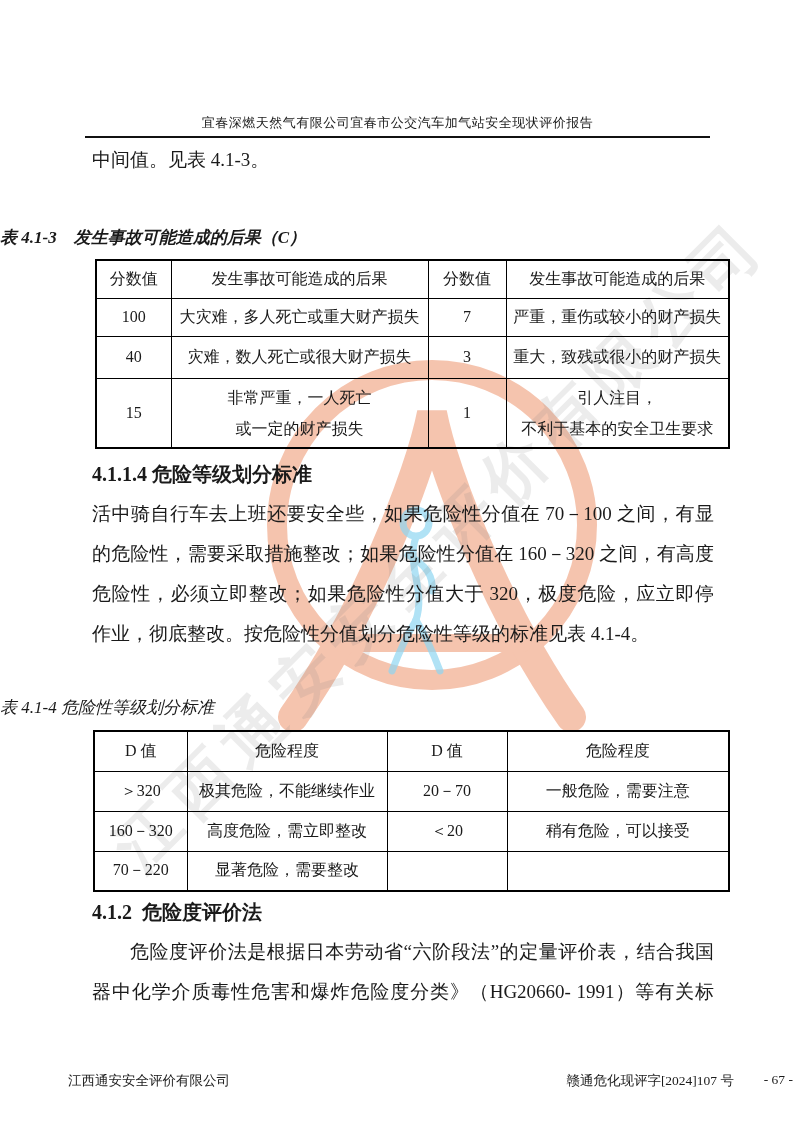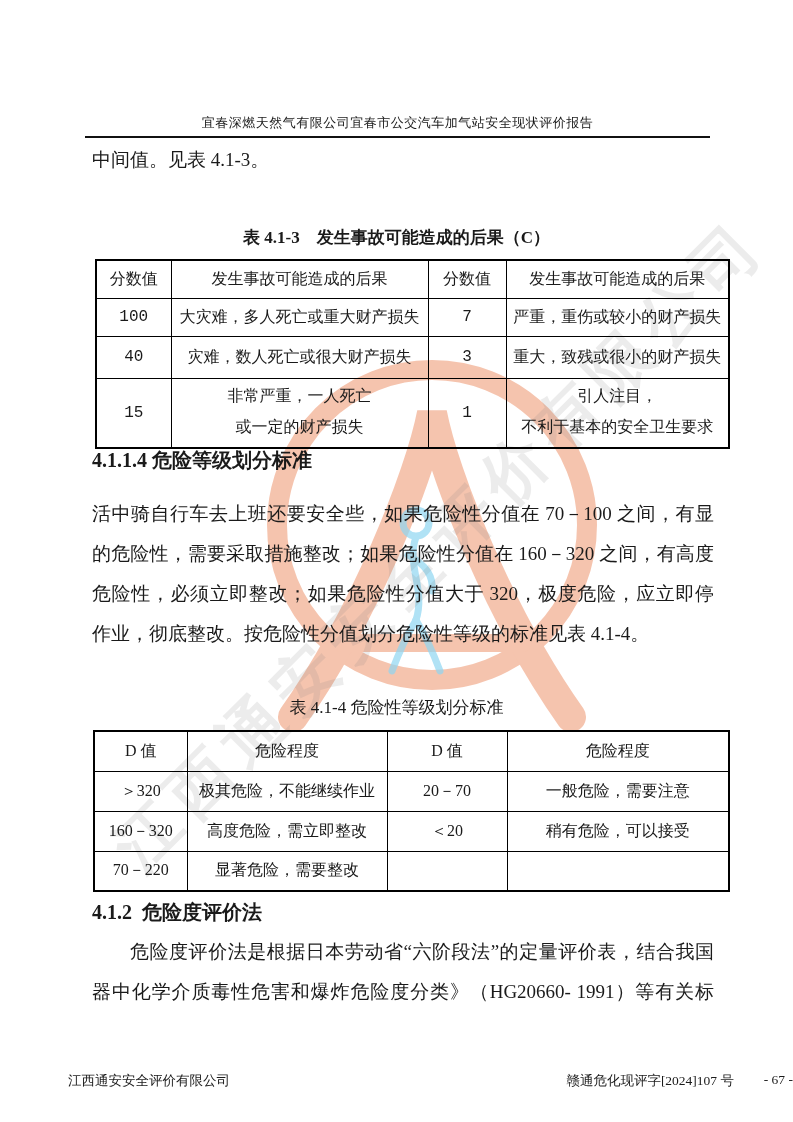--- a/index.html
+++ b/index.html
@@ -40,41 +40,41 @@
     position:absolute; top:92px; left:85px; width:625px; height:2px;
     background:#111;
   }
   .doc-footer { position:absolute; top:1028px; left:0; width:100%; font-size:13.5px; }
   .foot-left  { position:absolute; left:68px; top:0; }
   .foot-center{ position:absolute; left:0; top:0; width:100%; text-align:right; }
   .foot-right { position:absolute; right:59px; top:0; }
 
   
   .intro { position:absolute; top:103px; left:92px; width:622px; font-size:19px; }
-  .caption { position:absolute; left:0; width:100%; text-align:center; font-size:17px; white-space:pre; }
+  .caption { position:absolute; left:0; width:100%; text-align:left; font-size:17px; white-space:pre;font-style:italic; }
   .cap-t1 { top:182px; font-weight:700; }
   .cap-t2 { top:652px; font-weight:400; }
   .heading { position:absolute; left:92px; font-size:20px; font-weight:700; white-space:pre; }
-  .h-1 { top:403px;text-align:right; }
+  .h-1 { top:417px;text-align:right; }
   .h-2 { top:855px; }
   .para { position:absolute; left:92px; width:622px; }
   .p-1 { top:450px; }
   .p-2 { top:888px; }
   .line { height:40px; line-height:40px; font-size:19px; overflow:hidden; }
   .jf { text-align: justify; text-align-last: justify; }
   .indent { text-indent:38px; }
 
   
   table { border-collapse: collapse; table-layout: fixed; position:absolute; background:transparent; }
   th, td {
     border:1px solid #000; text-align:center; vertical-align:middle;
     font-size:16px; font-weight:400; padding:0 2px; overflow:hidden;
   }
   .tbl { border:2px solid #000; }
-  .t1 { top:215px; left:95px; width:633px;font-family:Liberation Mono, monospace; }
+  .t1 { top:215px; left:95px; width:633px; }
   .t1 tr.hr0 { height:38px; } .t1 tr.r1 { height:38px; } .t1 tr.r2 { height:42px; } .t1 tr.r3 { height:70px; }
   .t2 { top:686px; left:93px; width:635px; }
   .t2 tr { height:40px; }
   .cell-2line div { line-height:31px;text-align:center; }
 </style>
 </head>
 <body>
 
 <div class="page">
 

